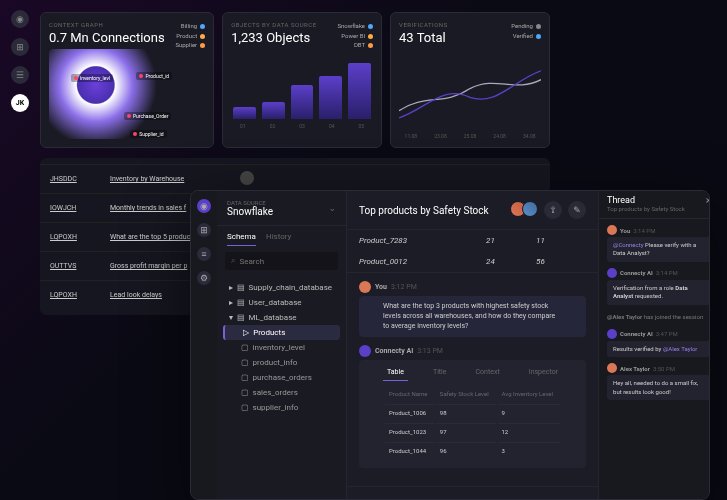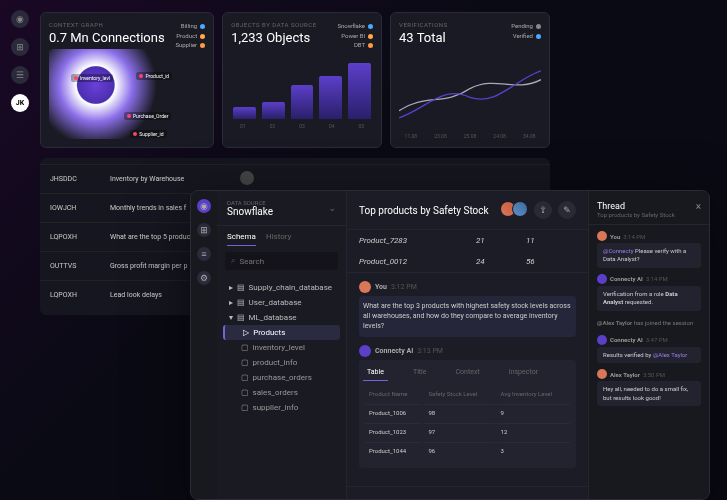--- a/index.html
+++ b/index.html
@@ -22,21 +22,21 @@
 .node::before { content:''; width:4px; height:4px; border-radius:50%; background:#ff4466; display:inline-block; margin-right:2px; }
 .bars { height:70px; display:flex; align-items:flex-end; gap:6px; padding:4px 2px; margin-top:8px; }
 .bar { flex:1; background:linear-gradient(180deg,#5b3fc9,#2a1f6a); border-radius:2px 2px 0 0; }
 .xaxis { display:flex; gap:6px; font-size:5px; color:#555; }
 .xaxis span { flex:1; text-align:center; }
 .lines { height:80px; margin-top:8px; position:relative; }
 
 .table-back { margin-top:10px; background:#161620; border-radius:6px; padding:6px 0; }
 .th-row,.tr-row { display:grid; grid-template-columns:60px 130px 70px 70px 60px; padding:6px 10px; font-size:7px; align-items:center; }
 .th-row { color:#666; }
-.tr-row { color:#ccc; border-top:1px solid #222; }
+.tr-row { color:#ccc; border-top:1px solid #222;text-decoration:underline; }
 .avatar-sm { width:14px; height:14px; border-radius:50%; background:#444; display:inline-block; }
 
 
 .front { position:absolute; left:190px; top:190px; width:520px; height:310px; background:#1c1c26; border:1px solid #2a2a38; border-radius:8px; box-shadow:0 20px 60px rgba(0,0,0,.6); display:grid; grid-template-columns:26px 130px 1fr 120px; overflow:hidden; }
 .front-rail { background:#18181f; display:flex; flex-direction:column; align-items:center; padding-top:8px; gap:10px; }
 .rail-ico { width:14px; height:14px; border-radius:50%; background:#2a2a3a; display:flex; align-items:center; justify-content:center; }
 .rail-ico.on { background:#5b3fc9; }
 
 .schema { background:#1a1a22; border-right:1px solid #252530; display:flex; flex-direction:column; }
 .ds-head { padding:8px 10px; border-bottom:1px solid #252530; display:flex; justify-content:space-between; align-items:center; }
@@ -61,32 +61,32 @@
 .avstack > div { width:16px; height:16px; border-radius:50%; background:linear-gradient(45deg,#d97757,#c95b3f); border:1px solid #1c1c26; margin-left:-4px; }
 .prod-rows { border-bottom:1px solid #252530;font-style:italic; }
 .prod-row { display:grid; grid-template-columns:1fr 50px 50px; padding:6px 12px; font-size:8px; color:#ccc; }
 .chat { flex:1; overflow:auto; padding:8px 12px; }
 .chat-divider { text-align:center; font-size:7px; color:#555; margin:4px 0; }
 .msg { margin-bottom:8px; }
 .msg-head { display:flex; gap:4px; align-items:center; font-size:7px; color:#aaa; margin-bottom:3px; }
 .msg-head .t { color:#555; }
 .msg-av { width:12px; height:12px; border-radius:50%; background:#5b3fc9; }
 .msg-av.u { background:#d97757; }
-.msg-body { background:#232330; border-radius:4px; padding:6px 4px; font-size:7px; color:#ccc; line-height:1.4; }
+.msg-body { background:#232330; border-radius:4px; padding:6px 24px; font-size:7px; color:#ccc; line-height:1.4; }
 .msg.user .msg-body { background:#26263a; }
 .chip-row { display:flex; gap:21px; font-size:7px; margin-bottom:4px; }
 .chip-row span { color:#666; padding:2px 4px; cursor:pointer; }
 .chip-row span.active { color:#fff; border-bottom:1px solid #7b5fd9; }
 .minitable { width:100%; font-size:6px; }
 .minitable th { color:#666; text-align:left; padding:3px 4px; font-weight:normal; }
 .minitable td { padding:4px; color:#ccc; border-top:1px solid #2a2a38; }
 .replies { padding:6px 12px; font-size:7px; color:#999; display:flex; gap:4px; align-items:center; border-top:1px solid #252530; }
 
 .thread { background:#18181f; display:flex; flex-direction:column; }
-.thread-head { padding:10px 8px 6px; display:flex; justify-content:space-between; align-items:flex-start; border-bottom:1px solid #252530; }
+.thread-head { padding:4px 8px 6px; display:flex; justify-content:space-between; align-items:flex-start; border-bottom:1px solid #252530; }
 .thread-title { font-size:9px; color:#fff; }
 .thread-sub { font-size:6px; color:#666; }
 .close-x { color:#888; cursor:pointer; font-size:10px; }
 .thread-msgs { flex:1; overflow:auto; padding:6px 8px; }
 .tmsg { margin-bottom:6px; }
 .tmsg-h { display:flex; gap:3px; align-items:center; font-size:6px; color:#999; margin-bottom:2px; }
 .tmsg-h .tt { color:#555; }
 .tmsg-b { background:#232330; border-radius:3px; padding:4px 6px; font-size:6px; line-height:1.4; color:#ccc; }
 .tmsg.sys .tmsg-b { background:transparent; color:#777; font-size:6px; padding:2px 0; }
 .mention { color:#9b7fe9; }

